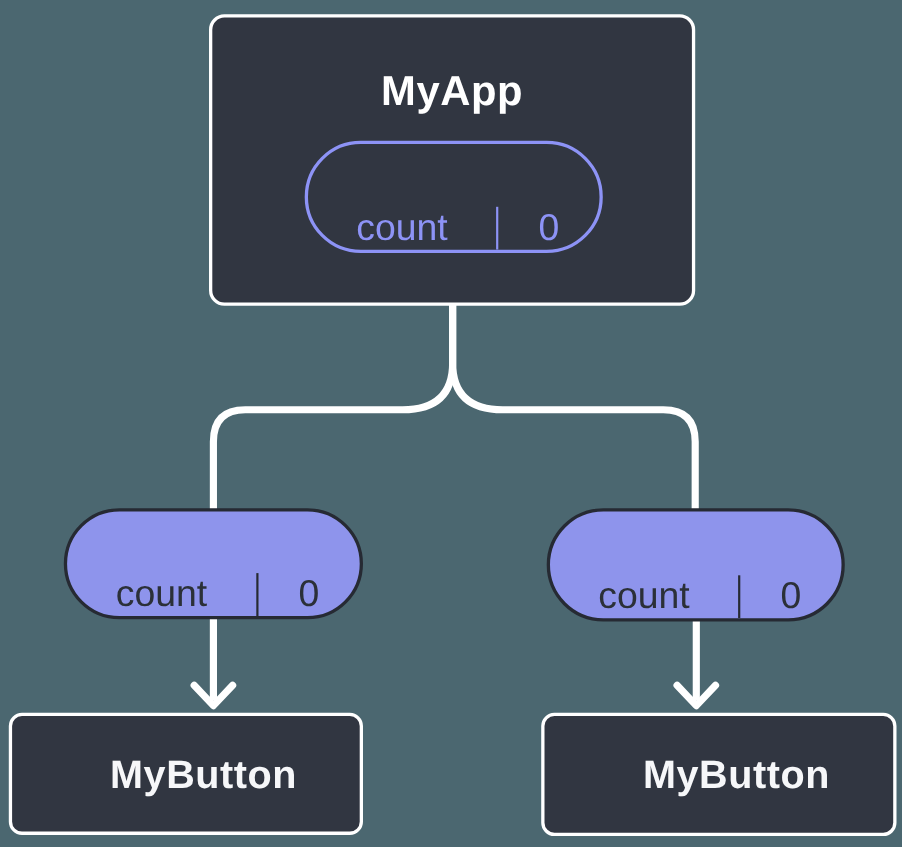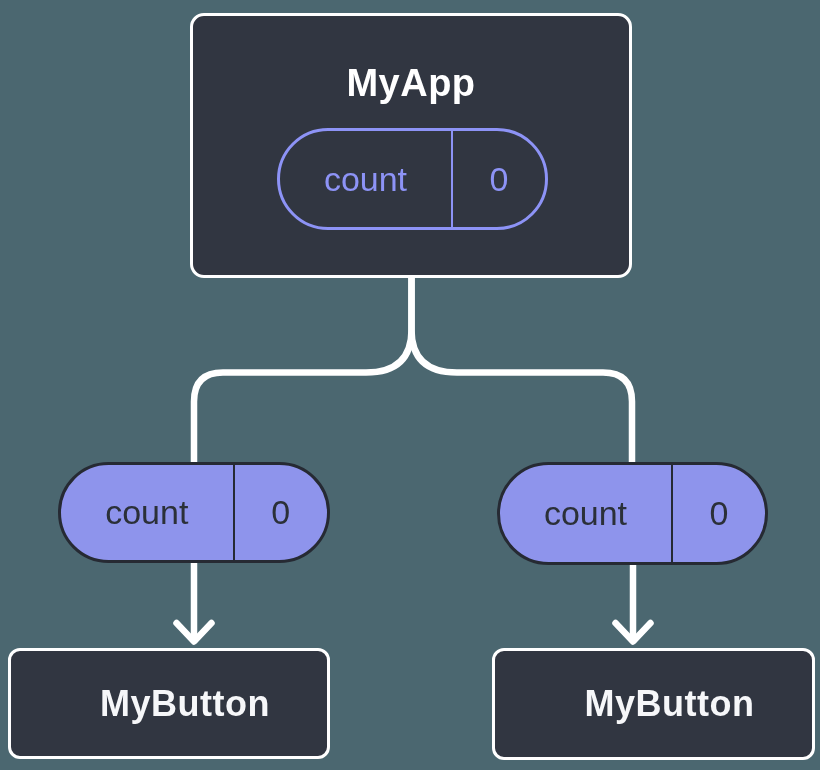--- a/index.html
+++ b/index.html
@@ -56,20 +56,21 @@
   }
 
   
   .pill {
     position: absolute;
     display: flex;
     box-sizing: border-box;
     border-radius: 999px;
     overflow: hidden;
     font-size: 34px;
+    align-items: flex-end;
   }
   .pill .cell-label {
     width: 65%;
     display: flex;
     align-items: center;
     justify-content: center;
   }
   .pill .cell-value {
     width: 35%;
     display: flex;

